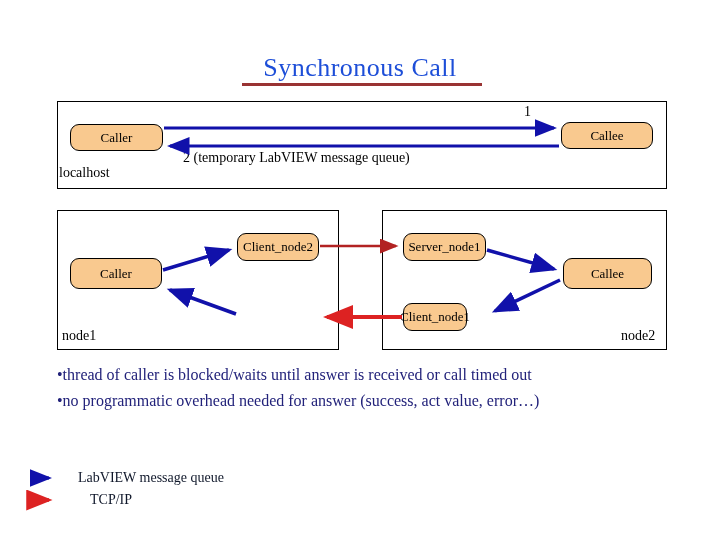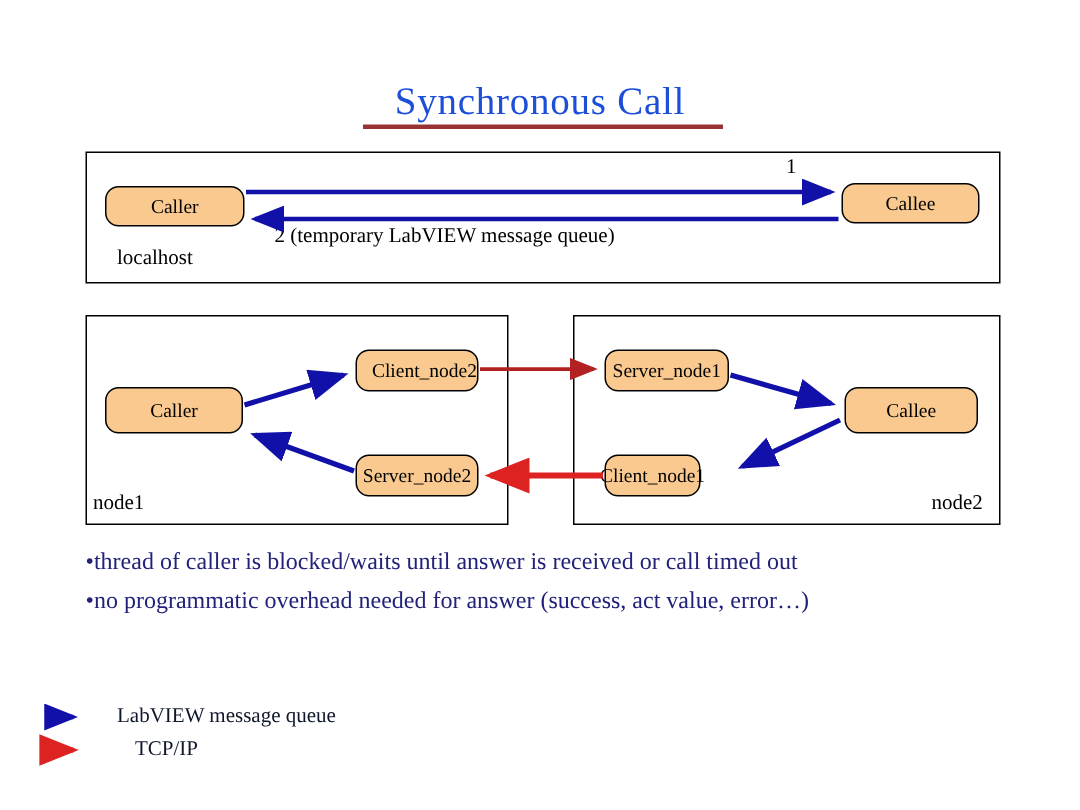--- a/index.html
+++ b/index.html
@@ -42,31 +42,28 @@
 
   <div class="frame" style="left:57px; top:101px; width:608px; height:86px;"></div>
   <div class="nbox" style="left:70px; top:124px; width:93px; height:27px;">
     <span>Caller</span>
   </div>
   <div class="nbox" style="left:561px; top:122px; width:92px; height:27px;">
     <span>Callee</span>
   </div>
   <div class="small-label" style="left:524px; top:104px;">1</div>
   <div class="small-label" style="left:183px; top:150px;">2 (temporary LabVIEW message queue)</div>
-  <div class="flabel" style="left:78px; top:165px;">localhost</div>
+  <div class="flabel" style="left:59px; top:165px;">localhost</div>
 
   <div class="frame" style="left:57px; top:210px; width:280px; height:138px;"></div>
-  <div class="nbox" style="left:237px; top:233px; width:82px; height:28px;justify-content:flex-end;">
+  <div class="nbox" style="left:237px; top:233px; width:82px; height:28px;">
     <span>Client_node2</span>
   </div>
   <div class="nbox" style="left:70px; top:258px; width:92px; height:31px;">
     <span>Caller</span>
-  </div>
-  <div class="nbox" style="left:237px; top:303px; width:82px; height:28px;">
-    <span>Server_node2</span>
   </div>
   <div class="flabel" style="left:62px; top:328px;">node1</div>
 
   <div class="frame" style="left:382px; top:210px; width:283px; height:138px;"></div>
   <div class="nbox" style="left:403px; top:233px; width:83px; height:28px;text-align:center;">
     <span>Server_node1</span>
   </div>
   <div class="nbox" style="left:563px; top:258px; width:89px; height:31px;">
     <span>Callee</span>
   </div>

